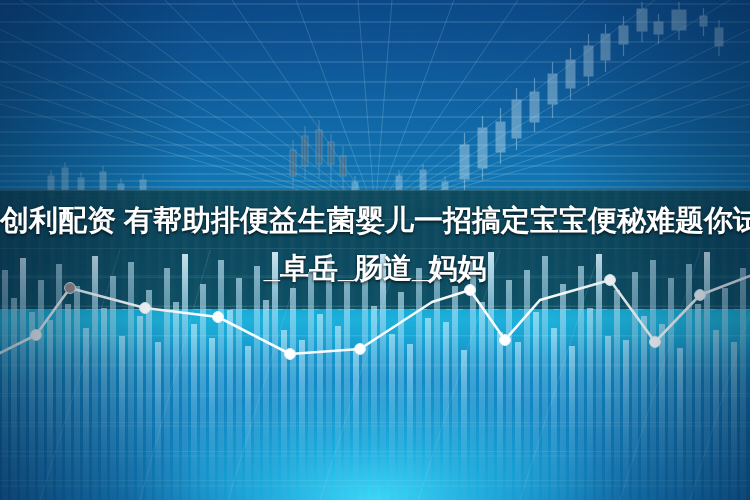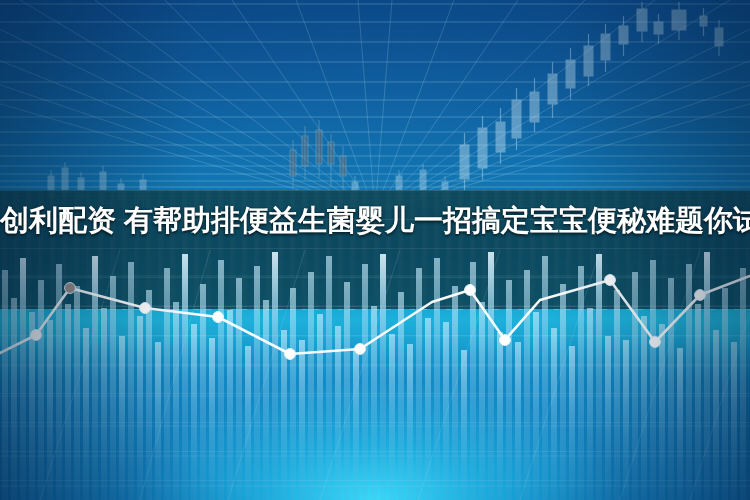--- a/index.html
+++ b/index.html
@@ -466,15 +466,16 @@
       </g>
     </svg>
   </div>
 
   <div class="layer" id="scanlines"></div>
 
   <div class="layer" id="vignette"></div>
 
   <div id="headline">
     <span class="line1">创利配资 有帮助排便益生菌婴儿一招搞定宝宝便秘难题你试过吗</span>
+    <span class="line2">_卓岳_肠道_妈妈</span>
   </div>
 
 </div>
 
 </body></html>

